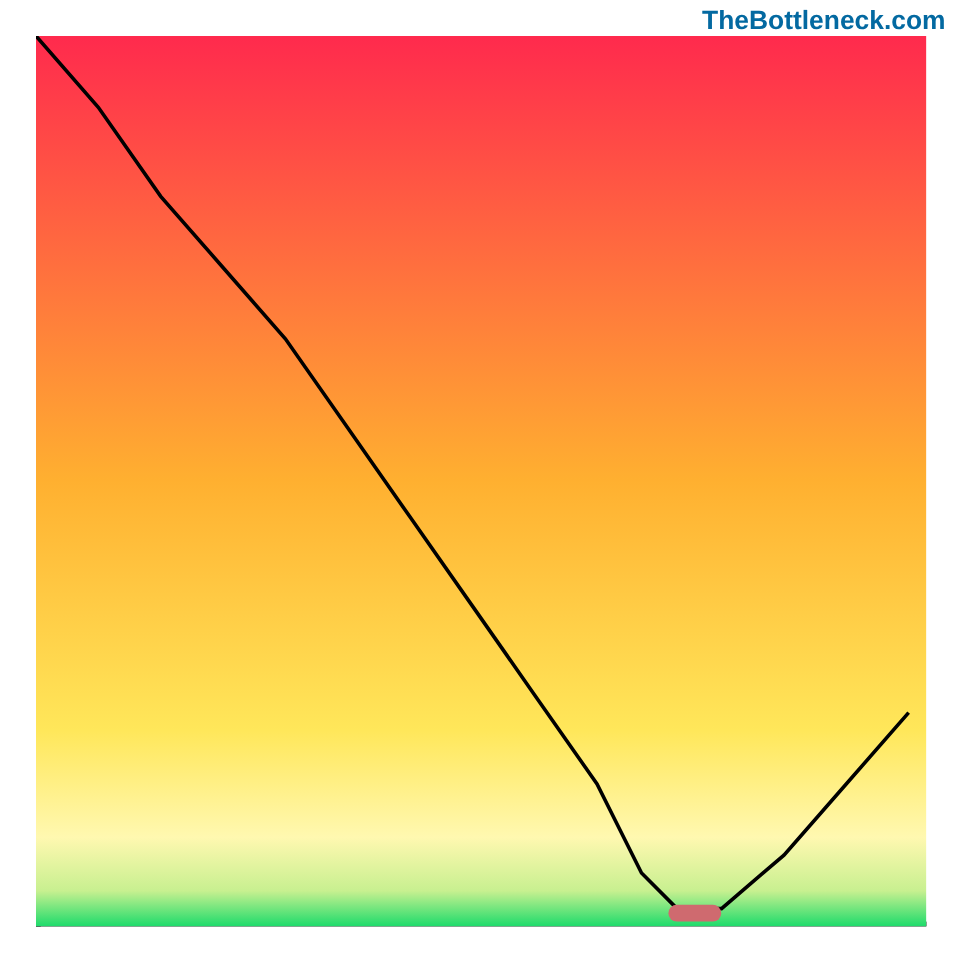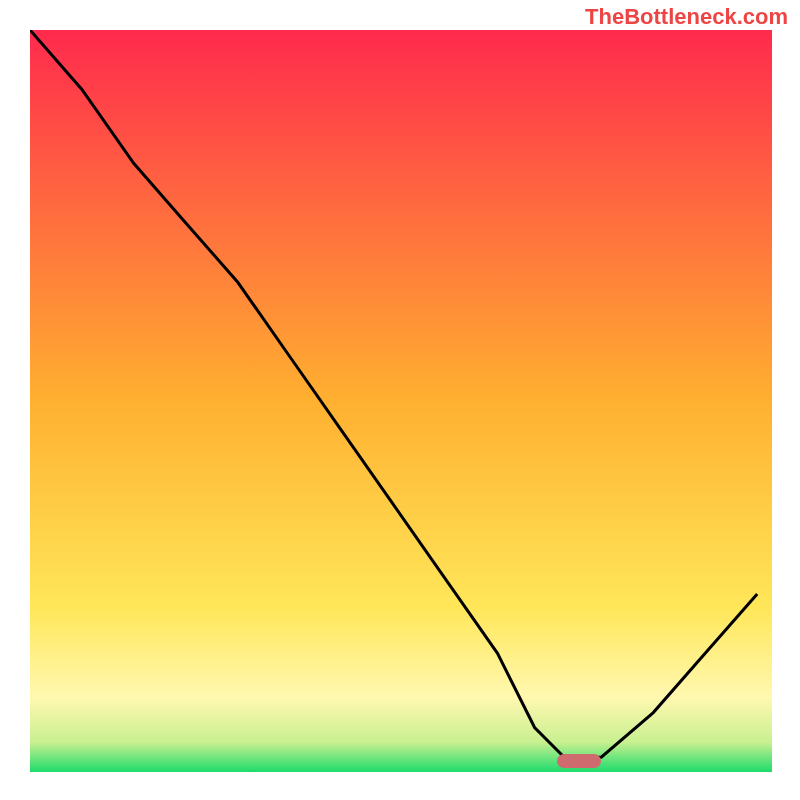--- a/index.html
+++ b/index.html
@@ -9,21 +9,21 @@
     background: #ffffff;
     position: relative;
     font-family: Arial, sans-serif;
   }
   .watermark {
     position: absolute;
     top: 4px;
     right: 12px;
     font-size: 22px;
     font-weight: bold;
-    color: #ef4444;
+    color: #0369a1;
     font-family: Arial, sans-serif;
     z-index: 10;
     text-align: center;
   }
   .chart-area {
     position: absolute;
     top: 30px;
     left: 30px;
     width: 742px;
     height: 742px;

